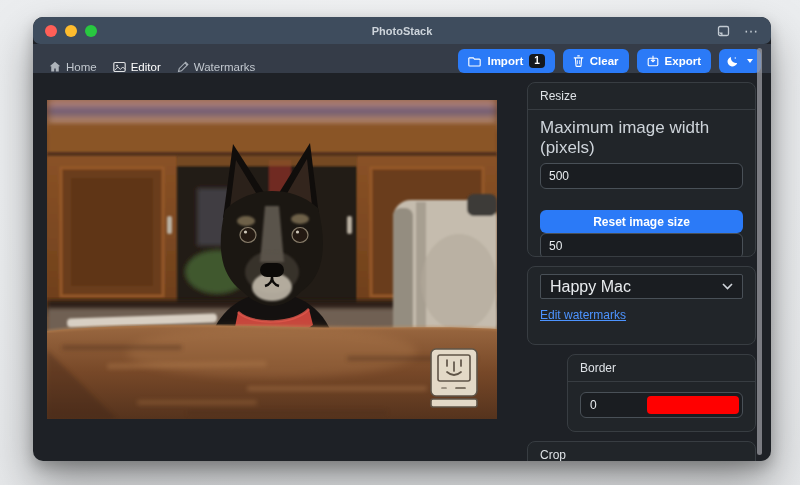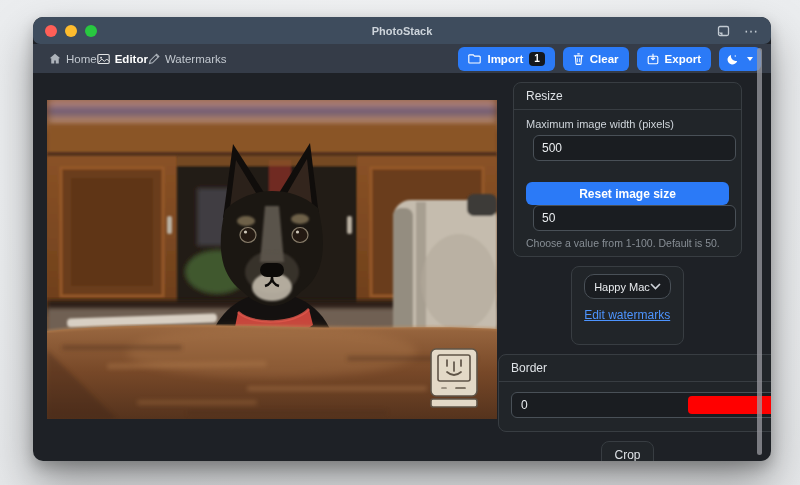--- a/index.html
+++ b/index.html
@@ -14,51 +14,51 @@
     border-radius:10px; overflow:hidden; background:#1e2126;
     box-shadow:0 22px 45px rgba(0,0,0,.38), 0 6px 14px rgba(0,0,0,.22);
   }
   
   .titlebar { height:27px; background:#3e4c5d; display:flex; align-items:center; position:relative;border-radius:7px; }
   .traffic { display:flex; gap:8px; margin-left:12px; }
   .tl { width:12px; height:12px; border-radius:50%; }
   .tb-title { position:absolute; left:0; right:0; text-align:center; font-size:11px; color:#cdd4db; font-weight:600; pointer-events:none; }
   .tb-right { position:absolute; right:12px; top:0; height:27px; display:flex; align-items:center; gap:14px; color:#c2cad2; }
   
-  .navbar { height:29px; background:#353c48; display:flex; align-items:center; padding:0 10px 0 16px; }
+  .navbar { height:29px; background:#353c48; display:flex; align-items:flex-end; padding:0 10px 0 16px; gap:16px; }
   .nav-item { display:flex; align-items:center; gap:5px; font-size:11.5px; color:#c2c8cf; cursor:pointer; }
-  .nav-item.active { color:#ffffff; font-weight:700; }
+  .nav-item.active { color:#ffffff; font-weight:400; }
   .nav-item svg { opacity:.85; }
   .nav-right { margin-left:auto; display:flex; gap:8px; align-items:center; }
   .btn {
     background:#2b7af7; color:#fff; font-family:inherit; font-size:11.5px; font-weight:600;
     height:24px; padding:0 10px; border-radius:6px; border:none;
     display:flex; align-items:center; gap:6px; cursor:pointer;
   }
   .badge { background:#15181d; color:#fff; font-size:10px; font-weight:700; border-radius:4px; padding:2px 5px; line-height:1; }
   .caret { width:0; height:0; border-left:3.5px solid transparent; border-right:3.5px solid transparent; border-top:4px solid #fff; margin-left:2px; }
   
   .photo { position:absolute; left:14px; top:83px; width:450px; height:319px; background:#111; }
   .photo svg { display:block; width:100%; height:100%; }
   
-  .sidebar { position:absolute; left:480px; top:65px; width:229px; display:flex; flex-direction:column; gap:9px; font-size:12px;align-items:center; }
+  .sidebar { position:absolute; left:494px; top:65px; width:229px; display:flex; flex-direction:column; gap:9px; font-size:12px; }
   .card { background:#212529; border:1px solid #383d42; border-radius:8px; overflow:hidden; }
   .card-header { padding:6px 12px; font-size:12px; color:#dee2e6; border-bottom:1px solid #383d42; }
   .card-body { padding:8px 12px 10px; }
-  .field-label { color:#ced4da; font-size:11px; margin-bottom:5px; }
+  .field-label { color:#ced4da; font-size:17px; margin-bottom:5px; }
   .txt-input {
     width:100%; height:23px; background:#1a1d21; border:1px solid #495057; border-radius:6px;
-    color:#e9ecef; font-family:inherit; font-size:12px; padding:12px 8px; outline:none;margin-left:7px;
+    color:#e9ecef; font-family:inherit; font-size:12px; padding:12px 8px; outline:none;
   }
   .btn-block { width:100%; height:23px; margin-top:21px; background:#2b7af7; color:#fff; border:none; border-radius:6px; font-family:inherit; font-size:12px; font-weight:600; cursor:pointer; }
   .help { margin-top:6px; font-size:10.5px; color:#878e95; }
   .mt { margin-top:10px; }
   .select {
-    height:25px; background:#1a1d21; border:1px solid #495057; border-radius:10px;
-    color:#e9ecef; font-size:11px; display:flex; align-items:center; padding:0 9px; cursor:pointer;
+    height:25px; background:#1a1d21; border:1px solid #495057; border-radius:2px;
+    color:#e9ecef; font-size:16px; display:flex; align-items:center; padding:0 9px; cursor:pointer;
   }
   .select .sel-text { flex:1; }
   .link { display:inline-block; margin-top:9px; color:#4d94ff; font-size:12px; text-decoration:underline; cursor:pointer; }
   .input-group { display:flex; align-items:stretch; height:26px; background:#1a1d21; border:1px solid #495057; border-radius:6px; overflow:hidden; }
   .ig-input { flex:1; background:transparent; border:none; color:#e9ecef; font-family:inherit; font-size:12px; padding:0 9px; outline:none; min-width:0; }
   .swatch { width:92px; margin:3px; border-radius:4px; cursor:pointer; }
   
   .scrollbar { position:absolute; right:9px; top:31px; bottom:6px; width:5px; border-radius:3px; background:#9b9ba1; opacity:.75; }
 </style>
 </head>

